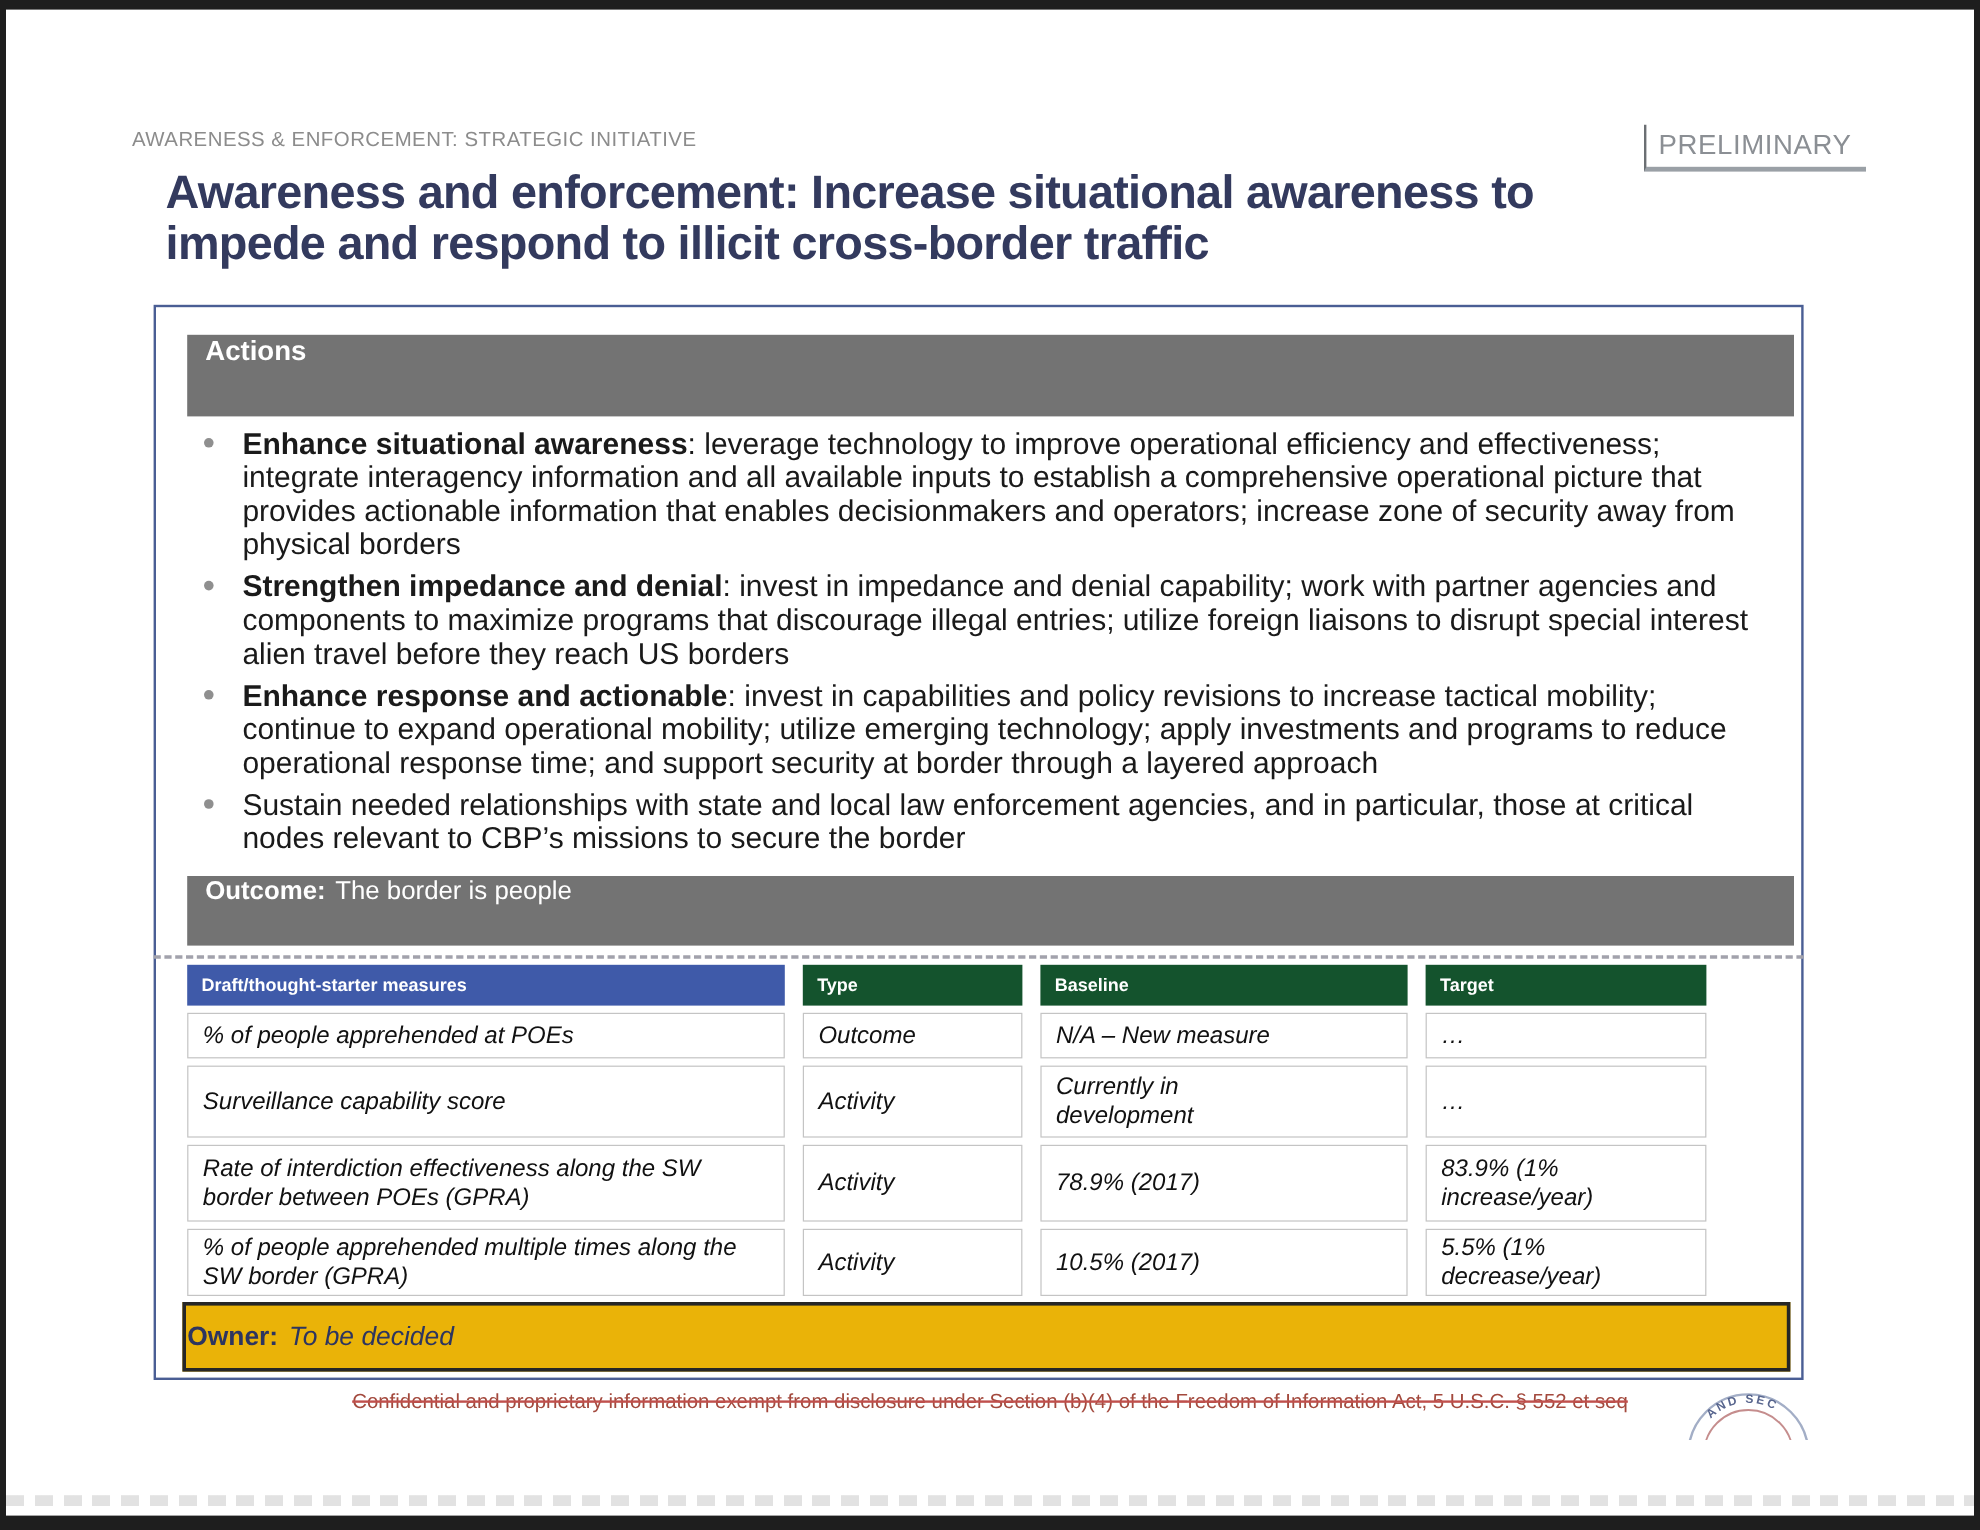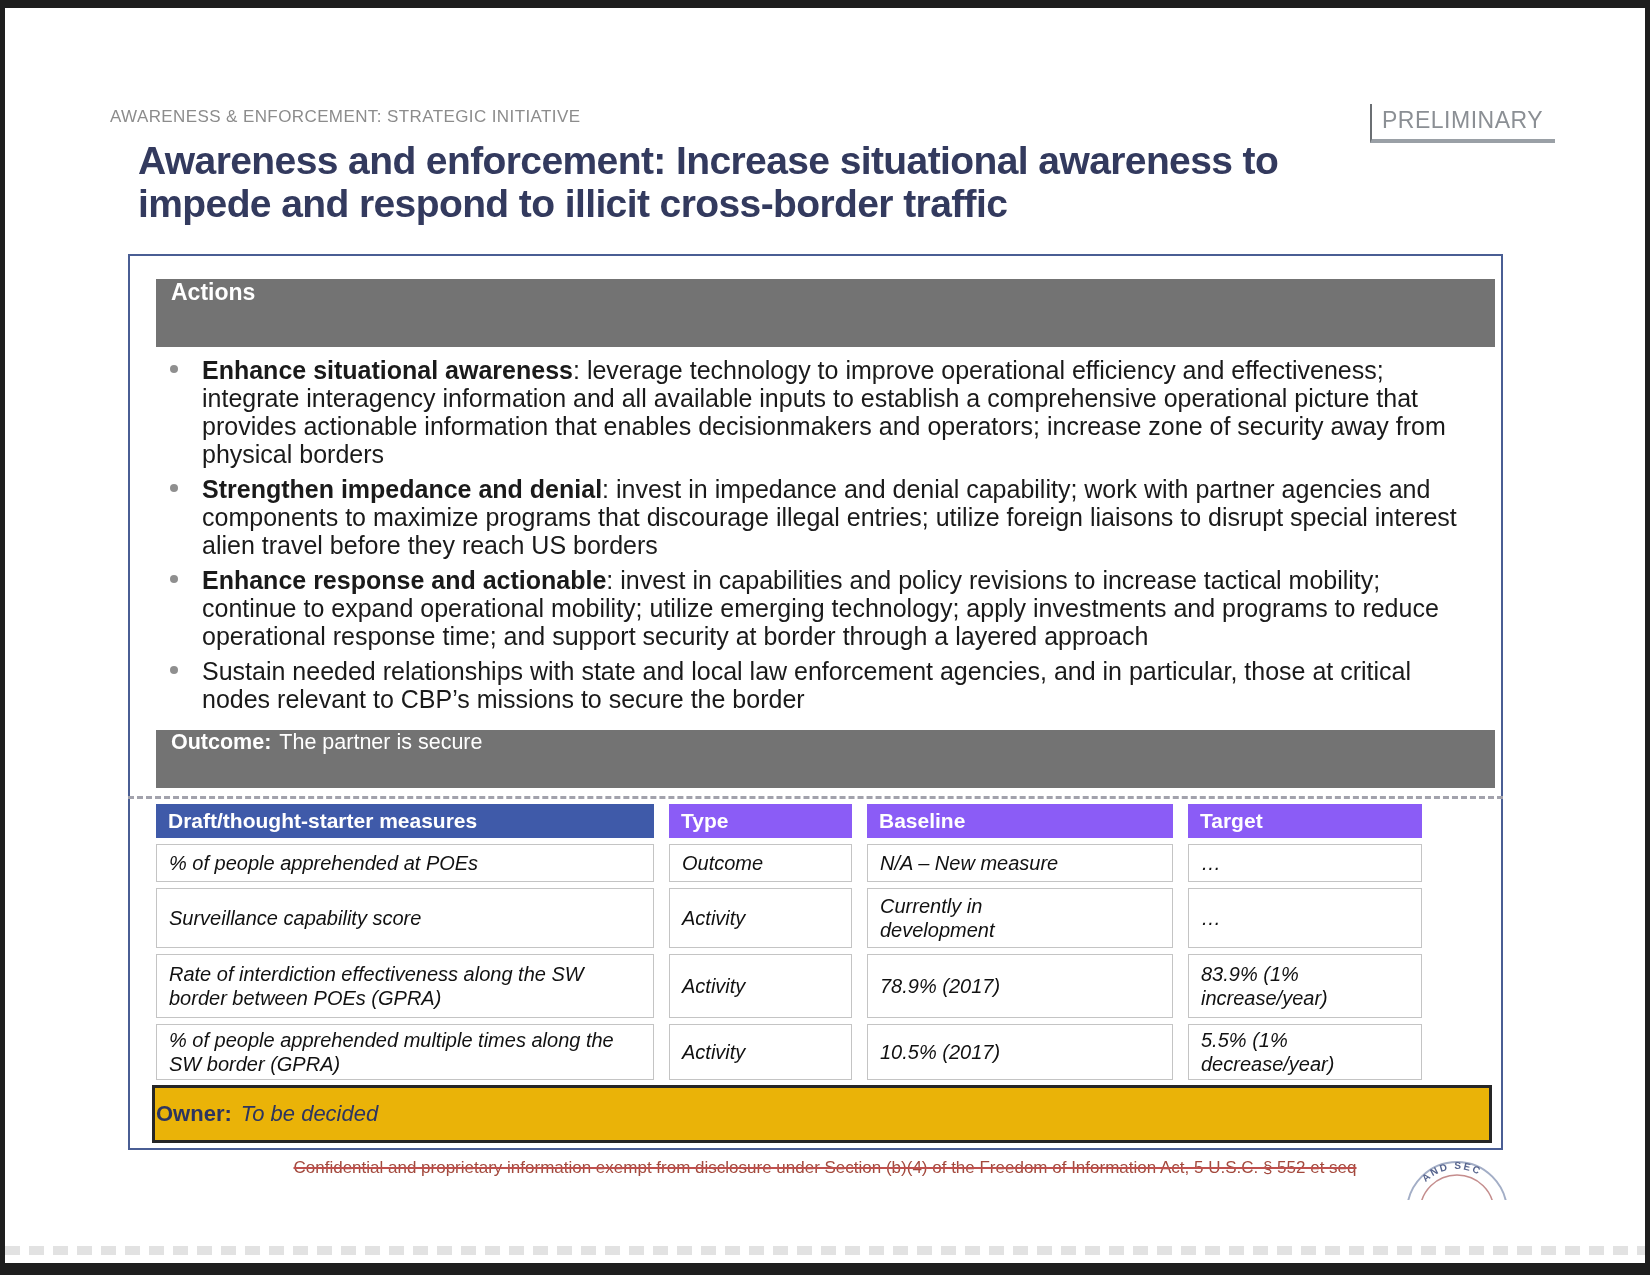--- a/index.html
+++ b/index.html
@@ -85,24 +85,24 @@
   .measures {
     position: absolute; left: 26px; top: 548px; width: 1266px;
     display: grid;
     grid-template-columns: 498px 183px 306px 1fr;
     grid-template-rows: 34px 38px 60px 64px 56px;
     column-gap: 15px; row-gap: 6px;
   }
   .mh {
     display: flex; align-items: center;
     padding-left: 12px;
-    font-size: 21px; font-weight: bold; color: #ffffff;
+    font-size: 15px; font-weight: bold; color: #ffffff;
   }
   .mh-blue { background: #3f5aa9; }
-  .mh-gray { background: #8b5cf6; }
+  .mh-gray { background: #14532d; }
   .mcell {
     display: flex; align-items: center;
     border: 1px solid #c4c4c4;
     padding: 4px 12px;
     font-size: 20px; font-style: italic; line-height: 24px;
     color: #111111; background: #ffffff;
   }
   .mcell.narrow span { max-width: 160px; }
 
   .owner-bar {
@@ -165,21 +165,21 @@
         <li>
           <span class="dot"></span><span class="lead">Enhance response and actionable</span><span>: invest in capabilities and policy revisions to increase tactical mobility; continue to expand operational mobility; utilize emerging technology; apply investments and programs to reduce operational response time; and support security at border through a layered approach</span>
         </li>
         <li>
           <span class="dot"></span><span class="lead"></span><span>Sustain needed relationships with state and local law enforcement agencies, and in particular, those at critical nodes relevant to CBP’s missions to secure the border</span>
         </li>
       </ul>
 
       <div class="bar outcome-bar">
         <span class="lbl">Outcome:</span>
-        <span class="txt">The partner is secure</span>
+        <span class="txt">The border is people</span>
       </div>
 
       <div class="dotted-sep"></div>
 
       <div class="measures">
         <div class="mh mh-blue">
             <span>Draft/thought-starter measures</span>
           </div>
         <div class="mh mh-gray">
             <span>Type</span>

